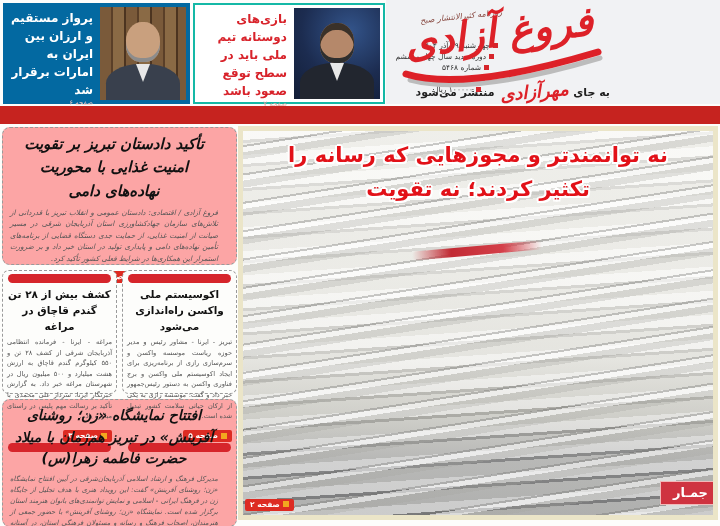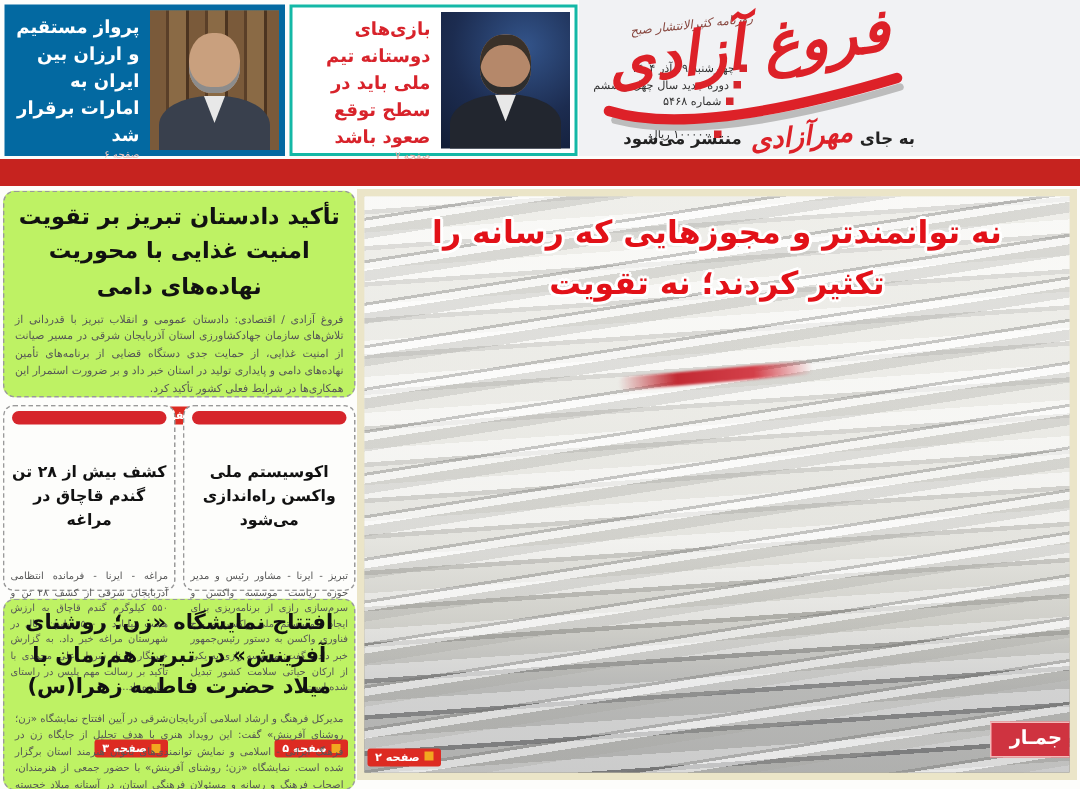--- a/index.html
+++ b/index.html
@@ -50,30 +50,30 @@
   .mast-subtitle { position:absolute; left:10px; bottom:2px; right:110px; display:flex; align-items:flex-end;
     justify-content:flex-start; gap:5px; direction:rtl; }
   .mast-sub-txt { font-size:11px; font-weight:bold; color:#222; padding-bottom:3px; }
   .mast-sub-logo { font-size:18px; font-weight:bold; font-style:italic; color:#dd2128;
     transform:rotate(-5deg); white-space:nowrap; }
 
   .redbar { position:absolute; left:0; top:106px; width:720px; height:18px; background:#c6231f; }
 
   
   .left-col { position:absolute; left:2px; top:127px; width:235px; }
-  .article { background:#bef264; border:1px dashed #9a9a9a; border-radius:8px; padding:5px 7px 4px 7px;
-    display:flex; flex-direction:column; }
+  .article { background:#fca5a5; border:1px dashed #9a9a9a; border-radius:8px; padding:5px 18px 4px 7px;
+    display:flex; flex-direction:column;font-style:italic; }
   .a1 { height:138px; }
   .a-headline { font-weight:bold; color:#111; text-align:center; line-height:1.55; }
   .a1 .a-headline { font-size:15px; }
   .a-body { font-size:7.2px; color:#555; text-align:justify; line-height:1.6; margin-top:4px; }
   .a-badge-row-center { text-align:center; margin-top:auto; }
   .two-boxes { display:flex; flex-direction:row; gap:5px; margin-top:5px; height:124px; }
   .small-box { flex:1; border:1px dashed #9a9a9a; border-radius:7px; padding:2px 4px;
-    display:flex; flex-direction:column; background:#fdfdfb;gap:21px; }
+    display:flex; flex-direction:column; background:#fdfdfb; }
   .rbar { height:9px; background:#d6252b; border-radius:5px; margin:1px 1px 2px 1px; flex:none; }
   .rbar-b { margin-top:auto; }
   .sb-headline { font-size:10.5px; font-weight:bold; color:#111; text-align:center; line-height:1.5; margin-top:2px; }
   .sb-body { font-size:6.6px; color:#555; text-align:justify; line-height:1.6; margin-top:3px; }
   .sb-badge-row { text-align:right; margin-top:2px; }
   .a3 { height:128px; margin-top:5px; }
   .a3 .a-headline { font-size:14px; }
   .a3 .a-body { font-size:6.8px; }
 
   .badge { display:inline-flex; align-items:center; gap:3px; background:#dd2b22; color:#fff;

